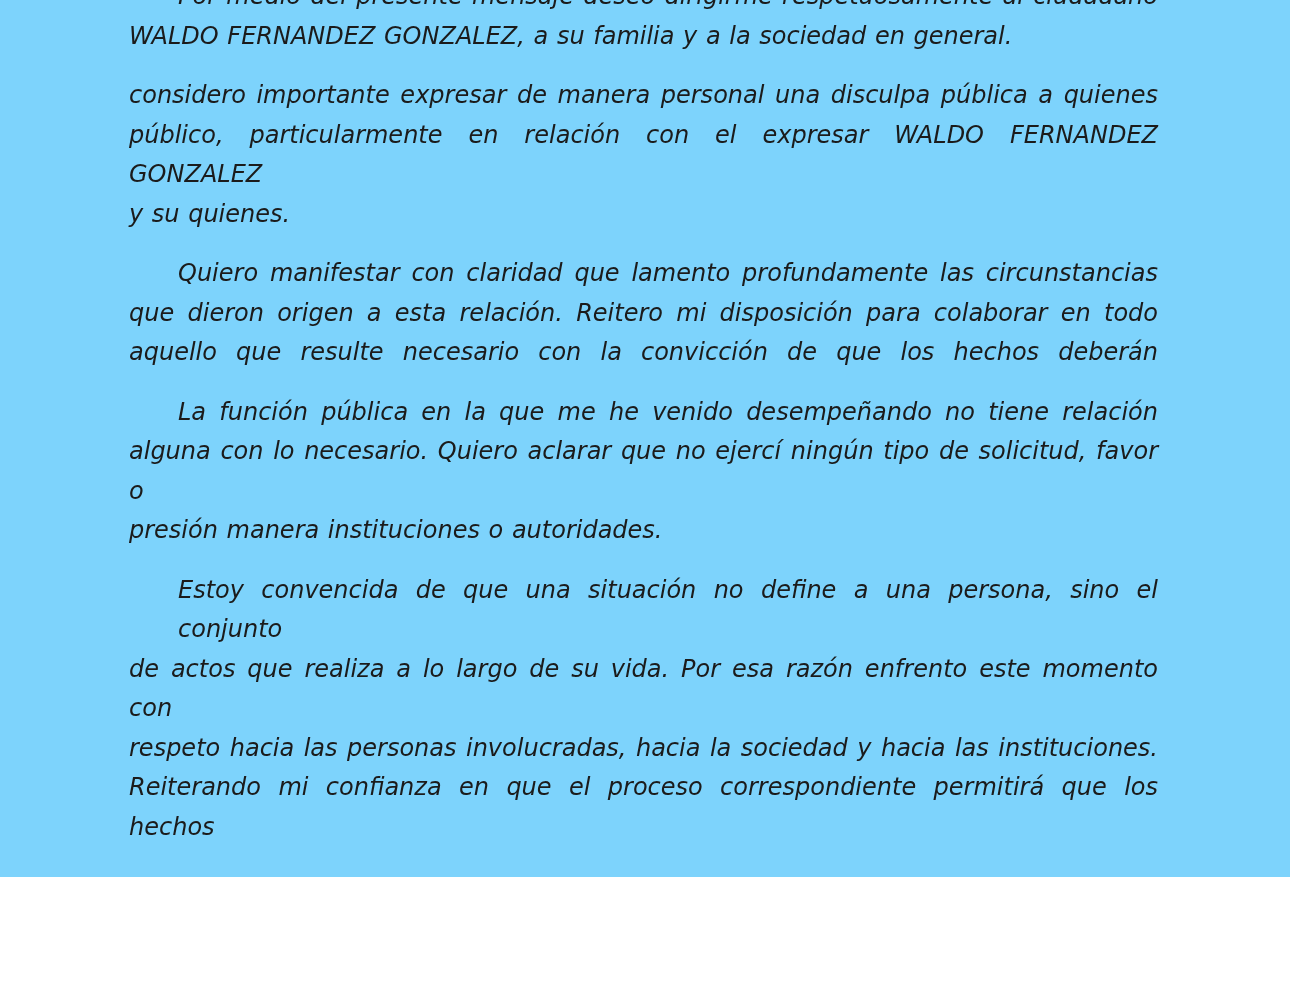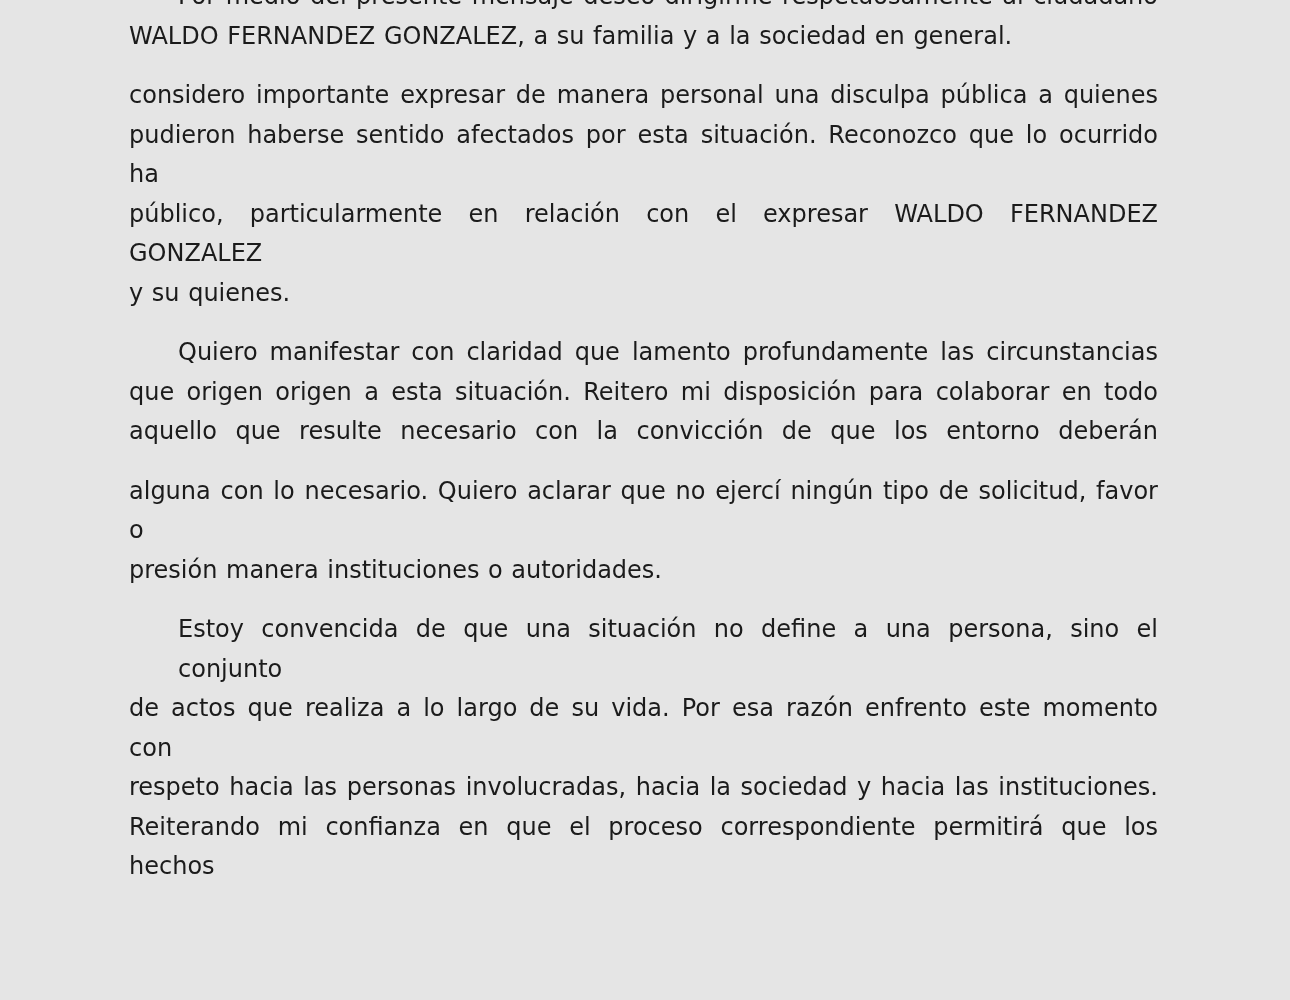--- a/index.html
+++ b/index.html
@@ -3,23 +3,24 @@
 <meta charset="utf-8">
 <style>
   html, body {
     margin: 0;
     padding: 0;
     background: #ffffff;
   }
   .page {
     position: relative;
     width: 1290px;
-    height: 1000px;
-    background: #e5e5e5;
+    height: 877px;
+    background: #7dd3fc;
     overflow: hidden;
+    font-style: italic;
   }
   .letter-content {
     position: absolute;
     left: 129px;
     top: -23px;
     width: 1029px;
   }
   .paragraph {
     margin: 0 0 20px 0;
     padding: 0;
@@ -45,30 +46,30 @@
 <body>
 
 <div class="page">
   <div class="letter-content" id="letter-content">
       <div class="paragraph">
         <div class="line first">Por medio del presente mensaje deseo dirigirme respetuosamente al ciudadano</div>
         <div class="line last">WALDO FERNANDEZ GONZALEZ, a su familia y a la sociedad en general.</div>
       </div>
       <div class="paragraph">
         <div class="line">considero importante expresar de manera personal una disculpa pública a quienes</div>
-        <div class="line">pudieron haberse sentido afectados por esta situación. Reconozco que lo ocurrido ha</div>
         <div class="line">público, particularmente en relación con el expresar WALDO FERNANDEZ GONZALEZ</div>
         <div class="line last">y su quienes.</div>
       </div>
       <div class="paragraph">
         <div class="line first">Quiero manifestar con claridad que lamento profundamente las circunstancias</div>
-        <div class="line">que origen origen a esta situación. Reitero mi disposición para colaborar en todo</div>
-        <div class="line">aquello que resulte necesario con la convicción de que los entorno deberán</div>
+        <div class="line">que dieron origen a esta relación. Reitero mi disposición para colaborar en todo</div>
+        <div class="line">aquello que resulte necesario con la convicción de que los hechos deberán</div>
       </div>
       <div class="paragraph">
+        <div class="line first">La función pública en la que me he venido desempeñando no tiene relación</div>
         <div class="line">alguna con lo necesario. Quiero aclarar que no ejercí ningún tipo de solicitud, favor o</div>
         <div class="line last">presión manera instituciones o autoridades.</div>
       </div>
       <div class="paragraph">
         <div class="line first">Estoy convencida de que una situación no define a una persona, sino el conjunto</div>
         <div class="line">de actos que realiza a lo largo de su vida. Por esa razón enfrento este momento con</div>
         <div class="line">respeto hacia las personas involucradas, hacia la sociedad y hacia las instituciones.</div>
         <div class="line">Reiterando mi confianza en que el proceso correspondiente permitirá que los hechos</div>
       </div>
     </div>

